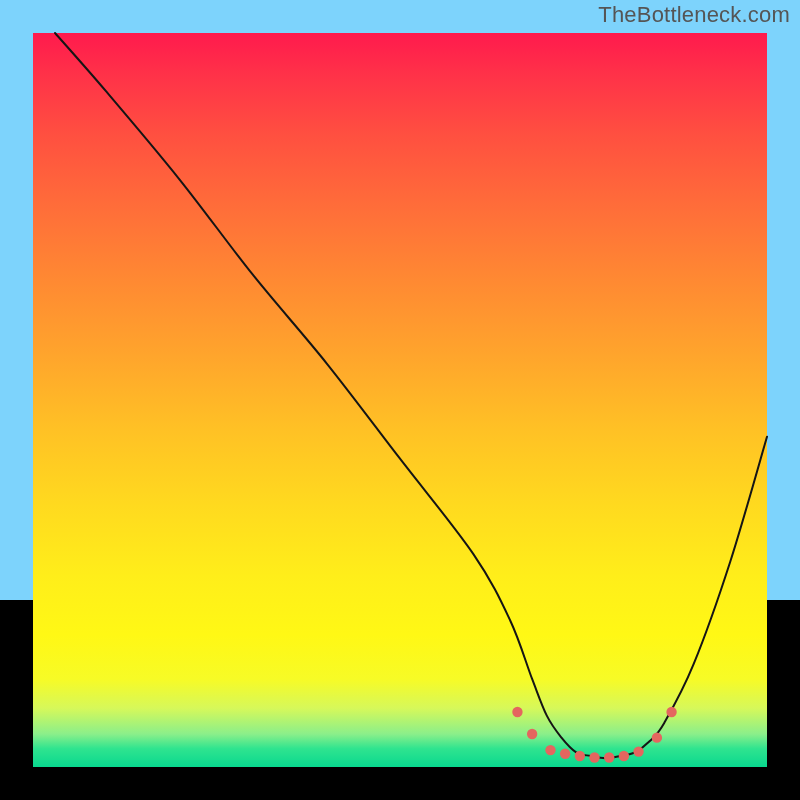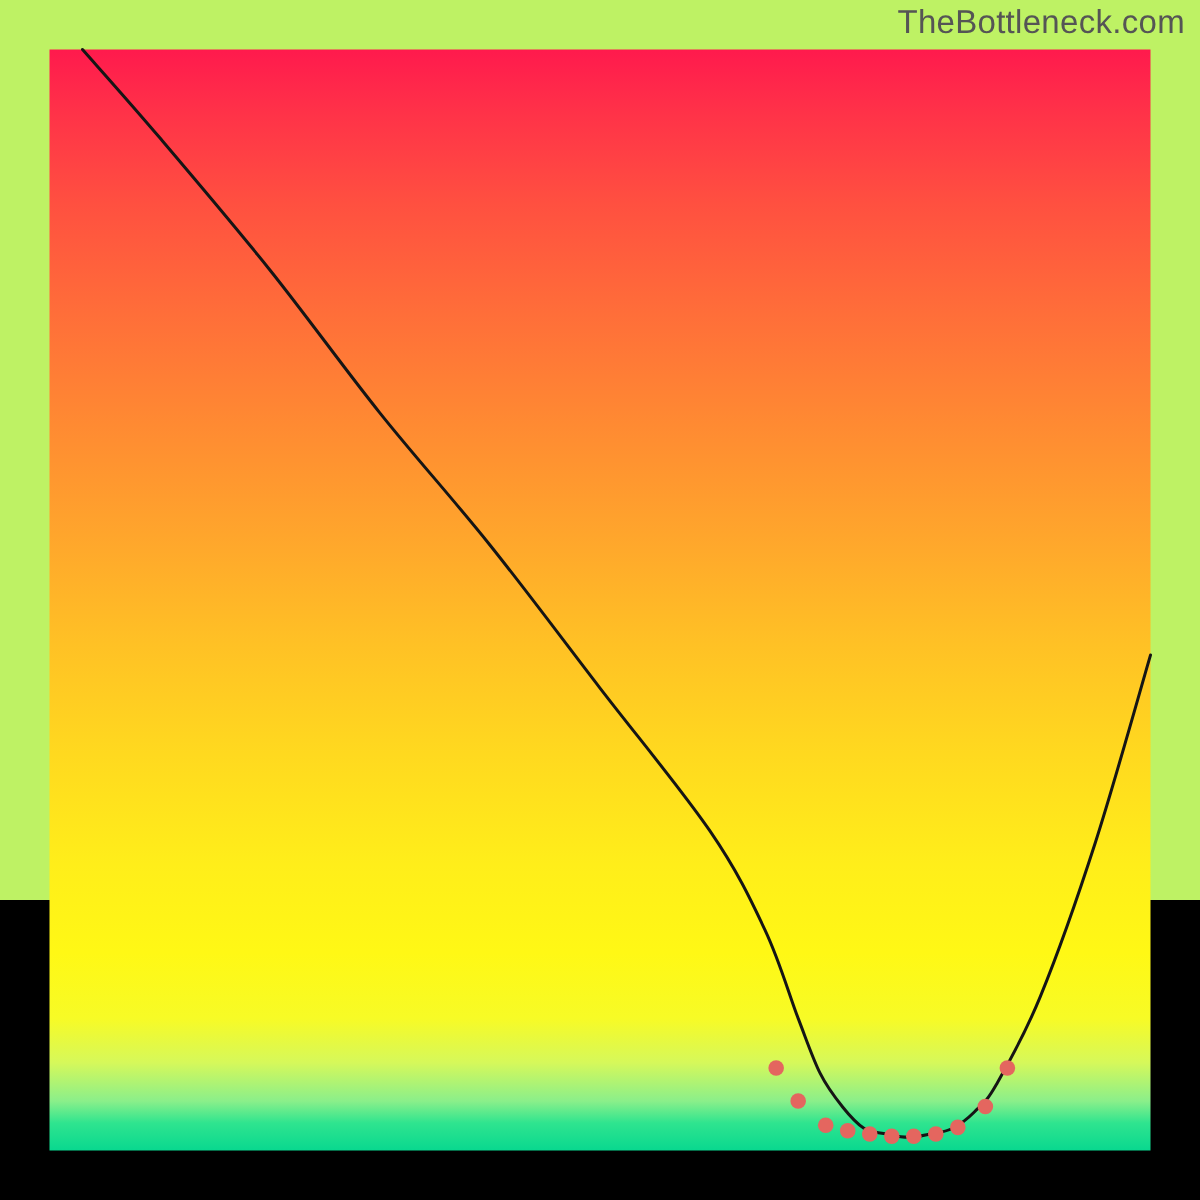--- a/index.html
+++ b/index.html
@@ -8,21 +8,21 @@
     width: 800px;
     height: 800px;
     background: #000;
     overflow: hidden;
     font-family: Arial, Helvetica, sans-serif;
   }
   .frame {
     position: relative;
     width: 800px;
     height: 600px;
-    background: #bef264;
+    background: #7dd3fc;
   }
   .watermark {
     position: absolute;
     top: 2px;
     right: 10px;
     color: #555;
     font-size: 22px;
     font-weight: 500;
     letter-spacing: 0.2px;
     user-select: none;

